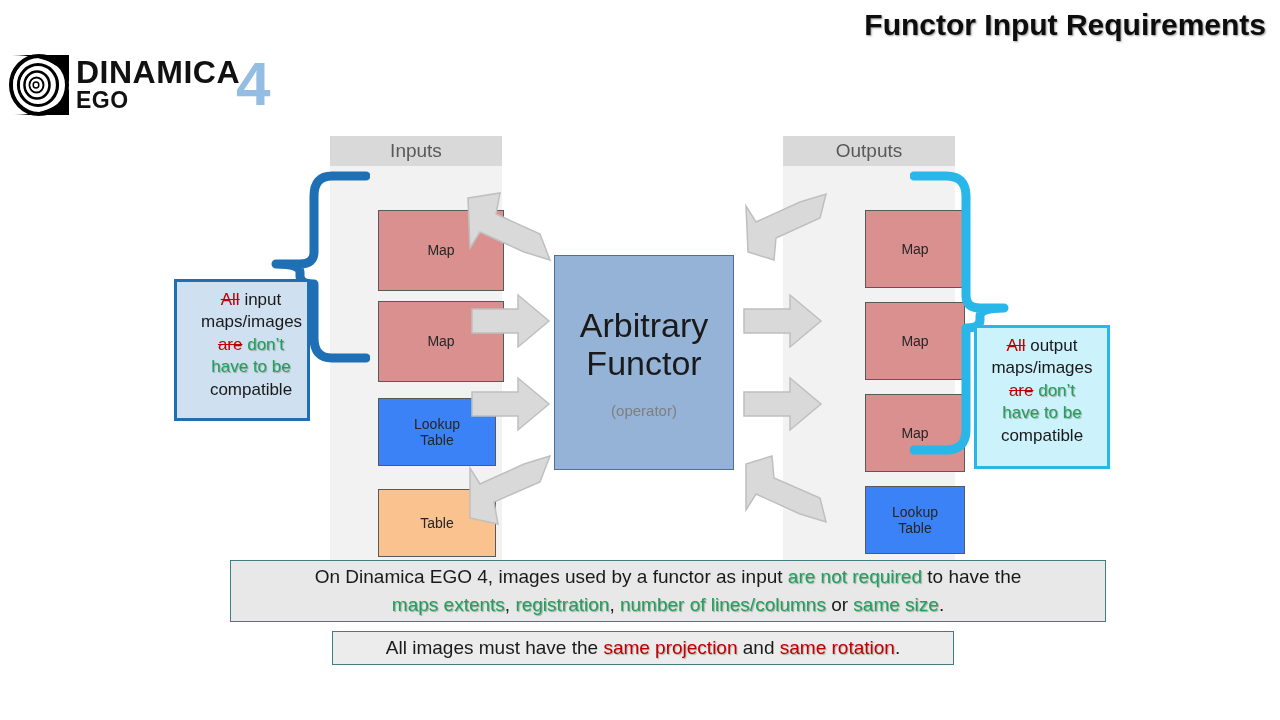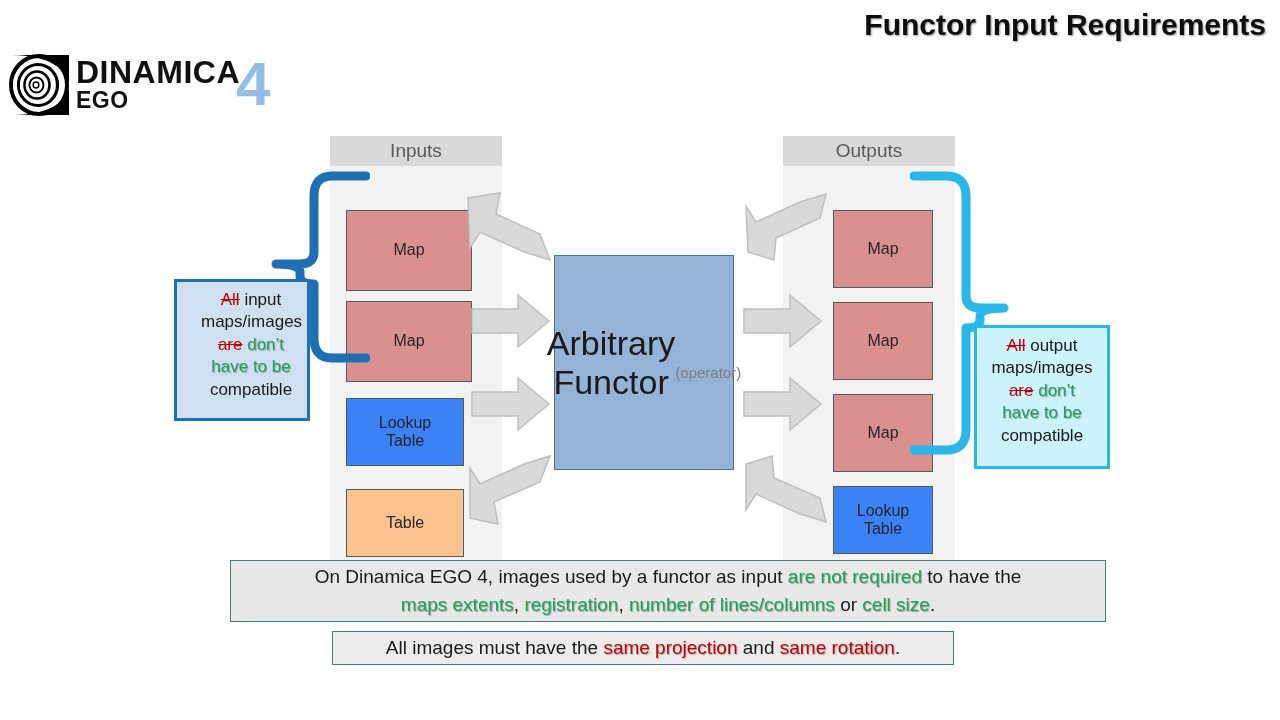--- a/index.html
+++ b/index.html
@@ -68,37 +68,38 @@
   #inputs-column .column-body  { height: 410px; }
   #outputs-column .column-body { height: 410px; }
 
   
   .node {
     position: absolute;
     border: 1px solid #595959;
     box-sizing: border-box;
     display: flex; align-items: center; justify-content: center;
     text-align: center;
-    font-size: 16px;
+    font-size: 14px;
     color: #262626;
     line-height: 1.15;
     font-family: "Liberation Sans", sans-serif;
+    margin-left: 32px;
   }
   .node.map     { background: #D9908F; }
   .node.lookup  { background: #3b82f6; }
   .node.table   { background: #FAC28E; }
 
   
   #functor {
     position: absolute; left: 554px; top: 255px;
     width: 180px; height: 215px;
     background: #95B3D7;
     border: 1px solid #4F6E99;
     box-sizing: border-box;
-    display: flex; 
+    display: flex; flex-direction: column;
     align-items: center; justify-content: center;
   }
   #functor-title {
     font-size: 34px; color: #1a1a1a; text-align: center;
     line-height: 1.12;
     font-family: "Liberation Sans", sans-serif;
   }
   #functor-sub {
     font-size: 15px; color: #7F7F7F; margin-top: 20px;
     font-family: "Liberation Sans", sans-serif;
@@ -284,18 +285,18 @@
 <div id="callout-right" class="callout">
   <span class="strike-red">All</span><span> output</span><br>
   <span>maps/images</span><br>
   <span class="strike-red">are</span><span class="green"> don’t</span><br>
   <span class="green">have to be</span><br>
   <span>compatible</span>
 </div>
 
 <div id="statement-main">
   <div><span>On Dinamica EGO 4, images used by a functor as input </span><span class="green">are not required</span><span> to have the</span></div>
-  <div><span class="green">maps extents</span><span>, </span><span class="green">registration</span><span>, </span><span class="green">number of lines/columns</span><span> or </span><span class="green">cell size</span><span>.</span></div>
+  <div><span class="green">maps extents</span><span>, </span><span class="green">registration</span><span>, </span><span class="green">number of lines/columns</span><span> or </span><span class="green">same size</span><span>.</span></div>
 </div>
 
 <div id="statement-sub">
   <div><span>All images must have the </span><span class="red">same projection</span><span> and </span><span class="red">same rotation</span><span>.</span></div>
 </div>
 
 </body></html>

